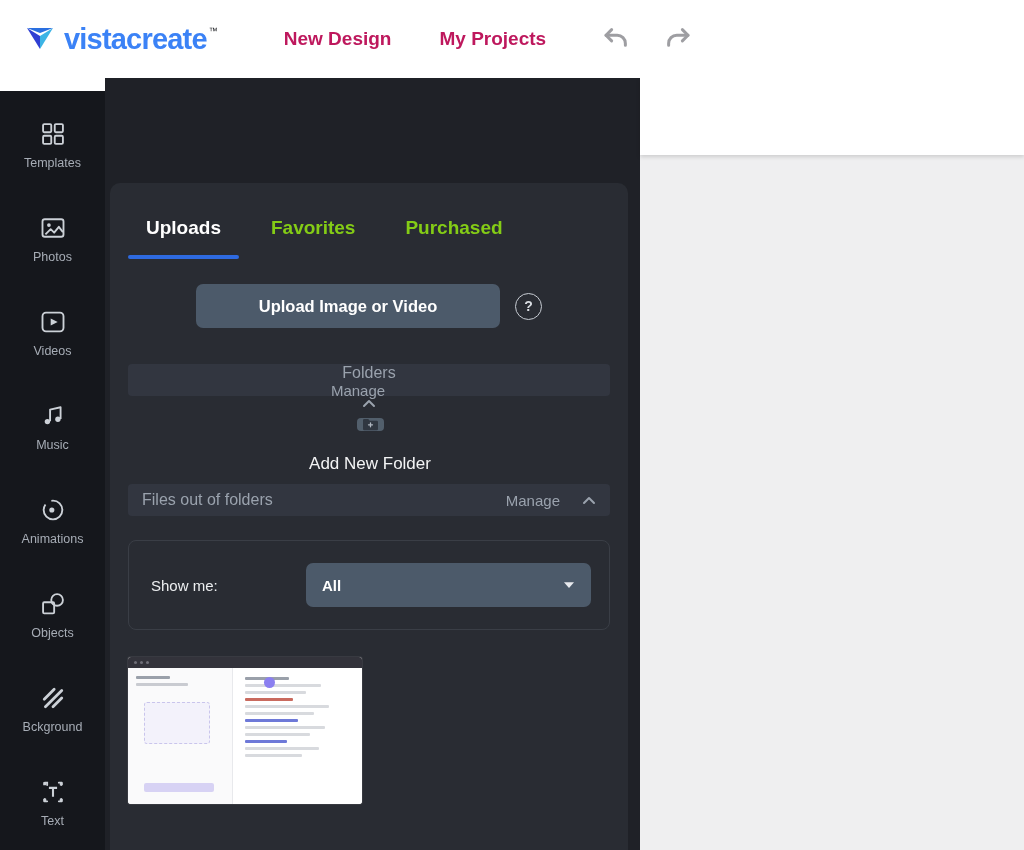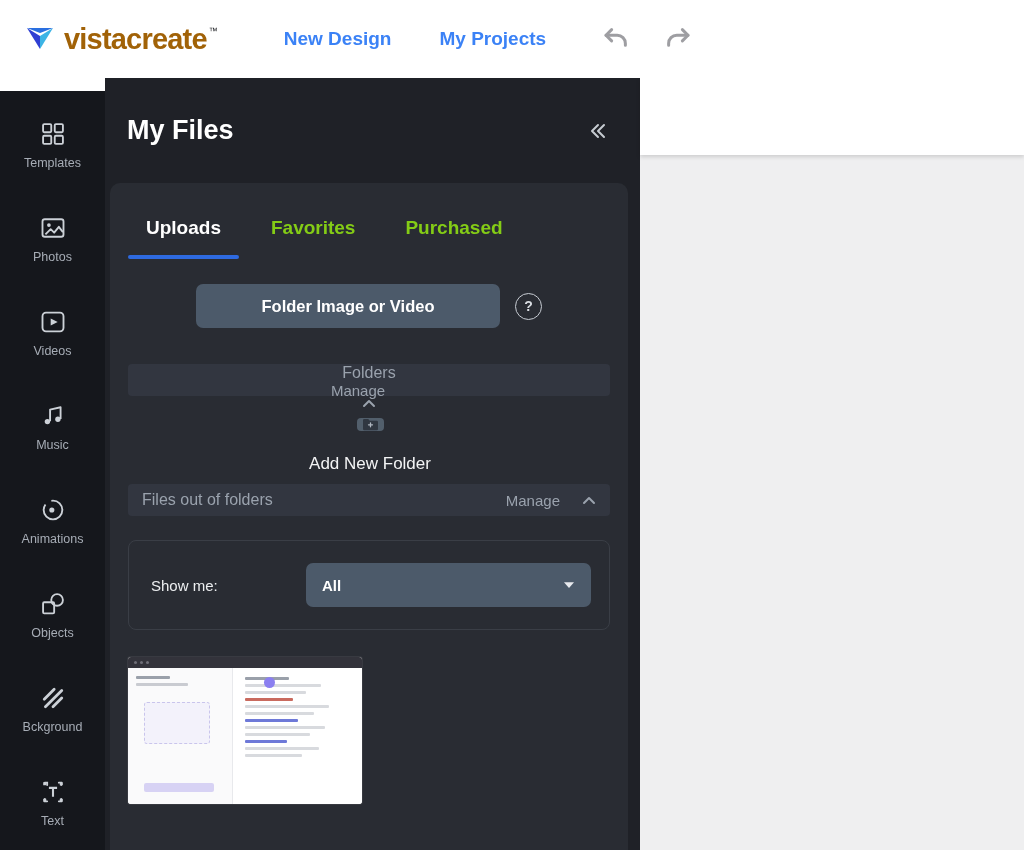--- a/index.html
+++ b/index.html
@@ -10,24 +10,24 @@
     background: #ffffff;
     overflow: hidden;
   }
 
   
   .header {
     position: absolute; left:0; top:0; width:1024px; height:78px;
     background:#ffffff; display:flex; align-items:center; z-index:5;
   }
   .brand { display:flex; align-items:flex-start; margin-left:24px; cursor:pointer; }
-  .brand-text { font-size:29px; font-weight:800; color:#a16207; letter-spacing:-0.8px; margin-left:8px; line-height:1; }
+  .brand-text { font-size:29px; font-weight:800; color:#3b82f6; letter-spacing:-0.8px; margin-left:8px; line-height:1; }
   .brand-tm { font-size:9px; color:#15171b; margin-left:2px; margin-top:1px; }
   .nav { display:flex; gap:48px; margin-left:66px; }
-  .nav-link { font-size:19px; font-weight:700; color:#3b82f6; cursor:pointer; }
+  .nav-link { font-size:19px; font-weight:700; color:#be185d; cursor:pointer; }
   .history { display:flex; gap:26px; margin-left:52px; }
   .hist-btn { width:36px; height:36px; display:flex; align-items:center; justify-content:center; cursor:pointer; }
 
   
   .rail {
     position:absolute; left:0; top:91px; width:105px; height:772px;
     background:#15171c; padding-top:7px; display:flex; flex-direction:column;
   }
   .rail-item { height:94px; display:flex; flex-direction:column; align-items:center; justify-content:center; gap:8px; cursor:pointer; }
   .rail-label { font-size:12.5px; color:#a7adb6; }
@@ -233,49 +233,38 @@
         <rect x="17.8" y="3.6" width="2.6" height="2.6" fill="#ccd1d7" stroke="none"></rect>
         <rect x="3.6" y="17.8" width="2.6" height="2.6" fill="#ccd1d7" stroke="none"></rect>
         <rect x="17.8" y="17.8" width="2.6" height="2.6" fill="#ccd1d7" stroke="none"></rect>
       </svg>
     </span>
     <span class="rail-label">Text</span>
   </div>
 </div>
 
 <div class="panel">
-  <div class="panel-head">
-    <span class="panel-title">My Files</span>
-    <span class="collapse-btn">
-      <span style="display:flex;">
-        <svg width="24" height="22" viewBox="0 0 24 22" fill="none" stroke="#c6cbd1" stroke-width="2" stroke-linecap="round" stroke-linejoin="round">
-          <path d="M12 5 L6 11 L12 17"></path>
-          <path d="M18 5 L12 11 L18 17"></path>
-        </svg>
-      </span>
-    </span>
-  </div>
 
   <div class="card">
 
     <div class="tabs">
       <div class="tab active">
         <span>Uploads</span>
         <span class="tab-indicator"></span>
       </div>
       <div class="tab">
         <span>Favorites</span>
       </div>
       <div class="tab">
         <span>Purchased</span>
       </div>
     </div>
 
     <div class="upload-row">
-      <div class="upload-btn">Folder Image or Video</div>
+      <div class="upload-btn">Upload Image or Video</div>
       <div class="help-btn">
         <span>?</span>
       </div>
     </div>
 
     <div class="section-bar first">
       <span class="section-title">Folders</span>
       <span class="manage">Manage</span>
       <span class="section-chevron">
         <span style="display:flex;">

